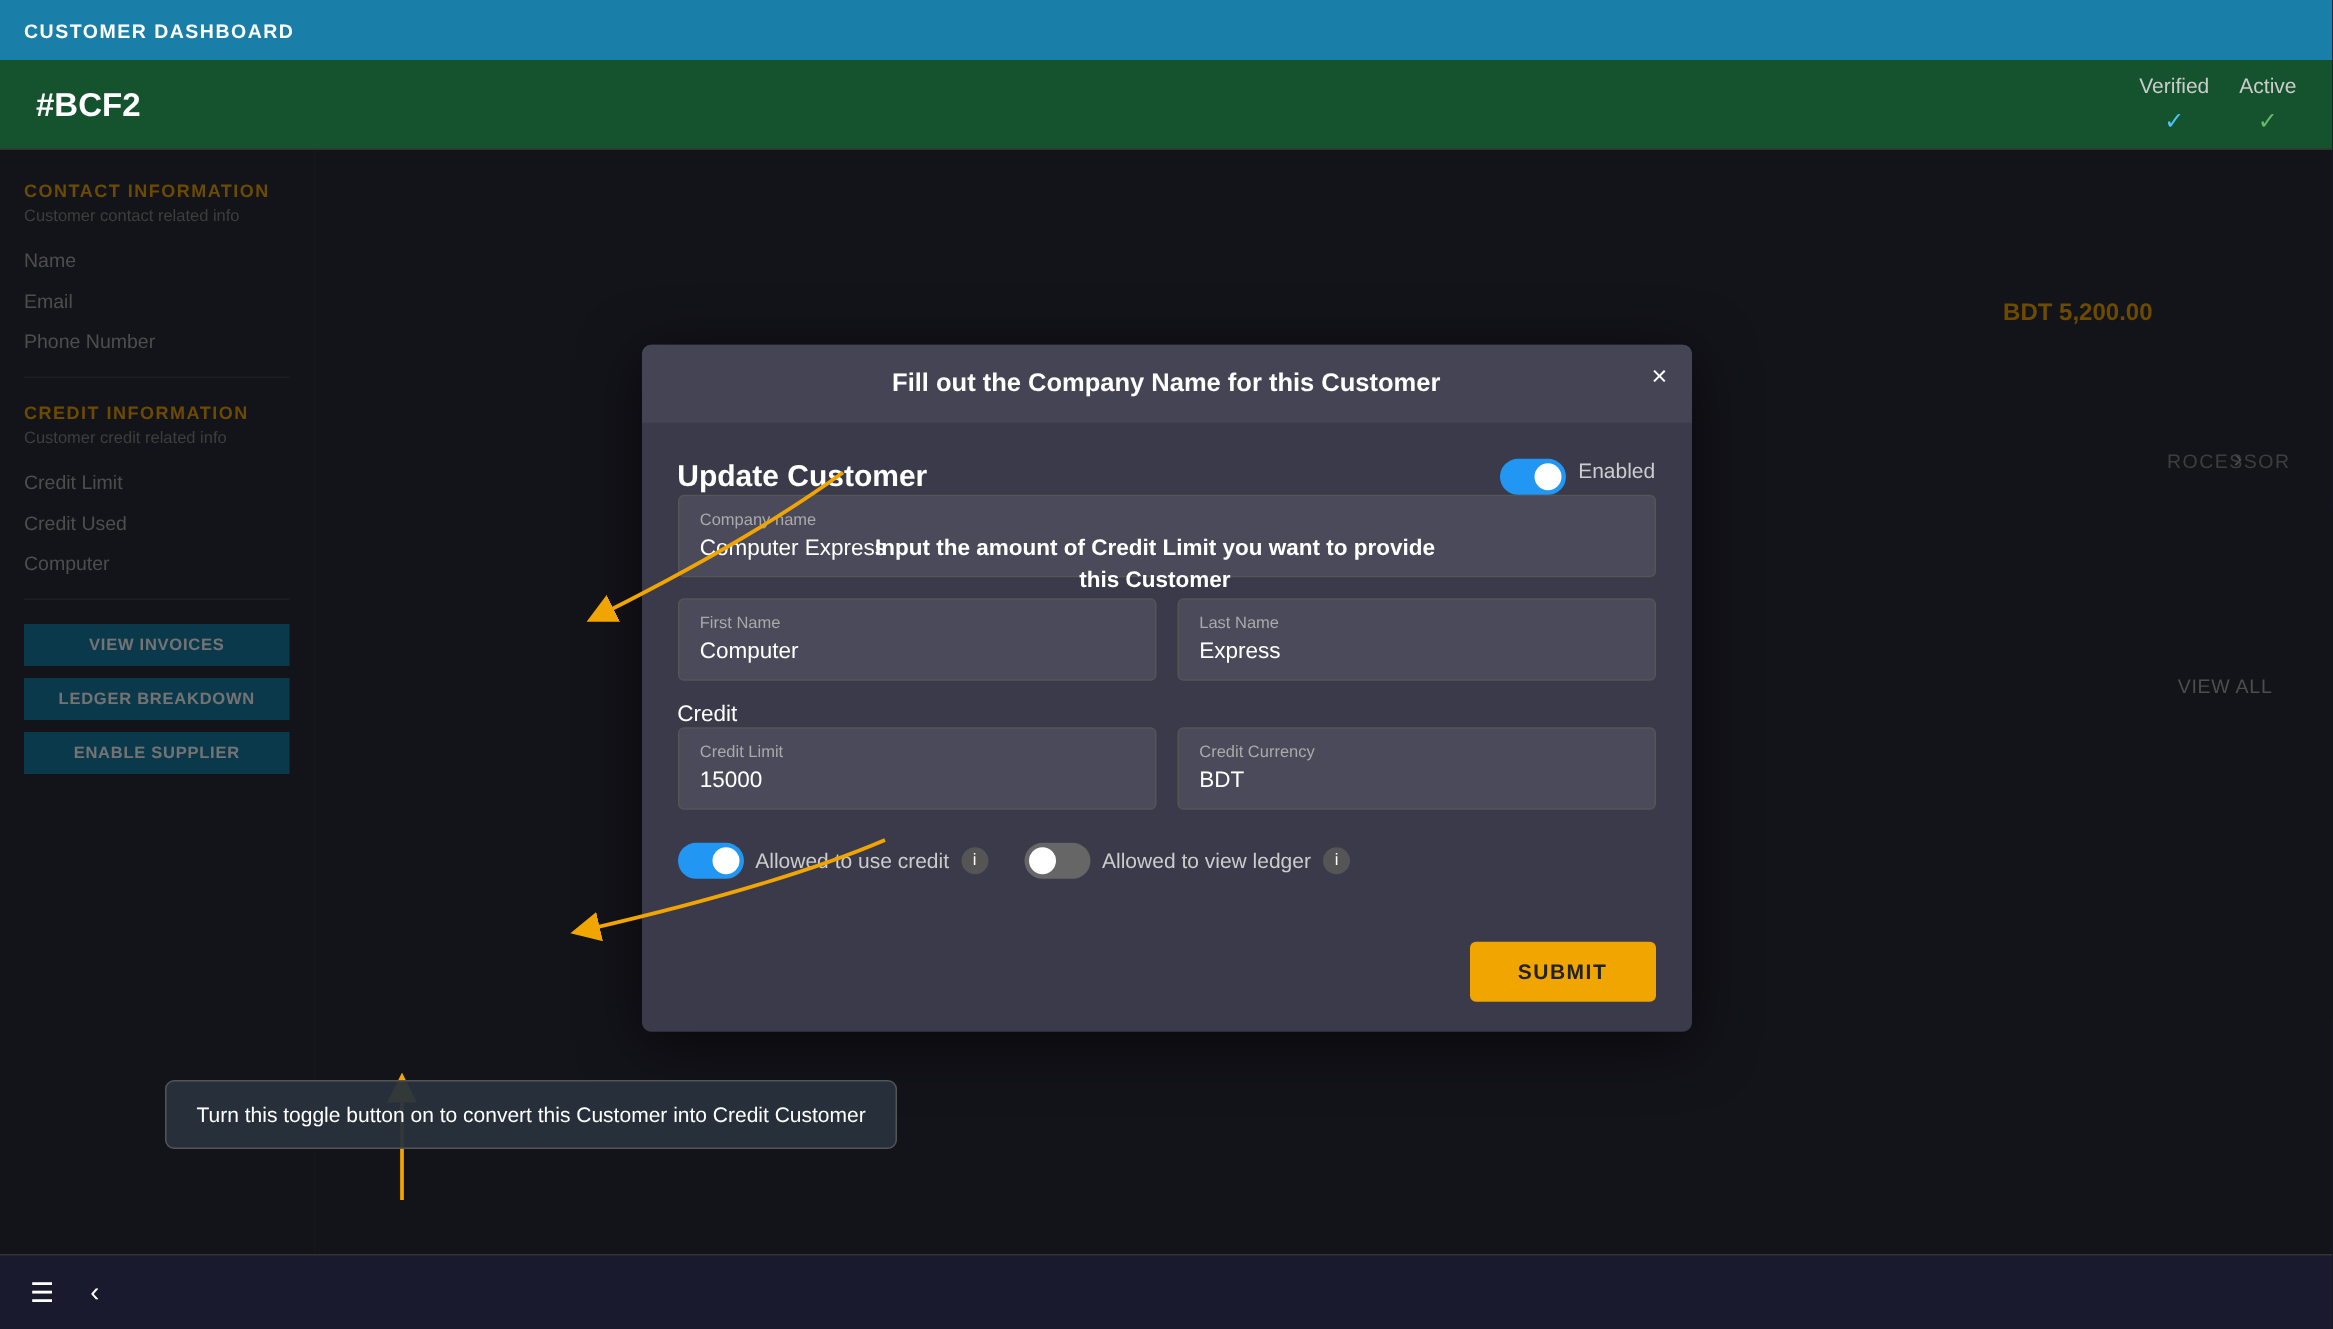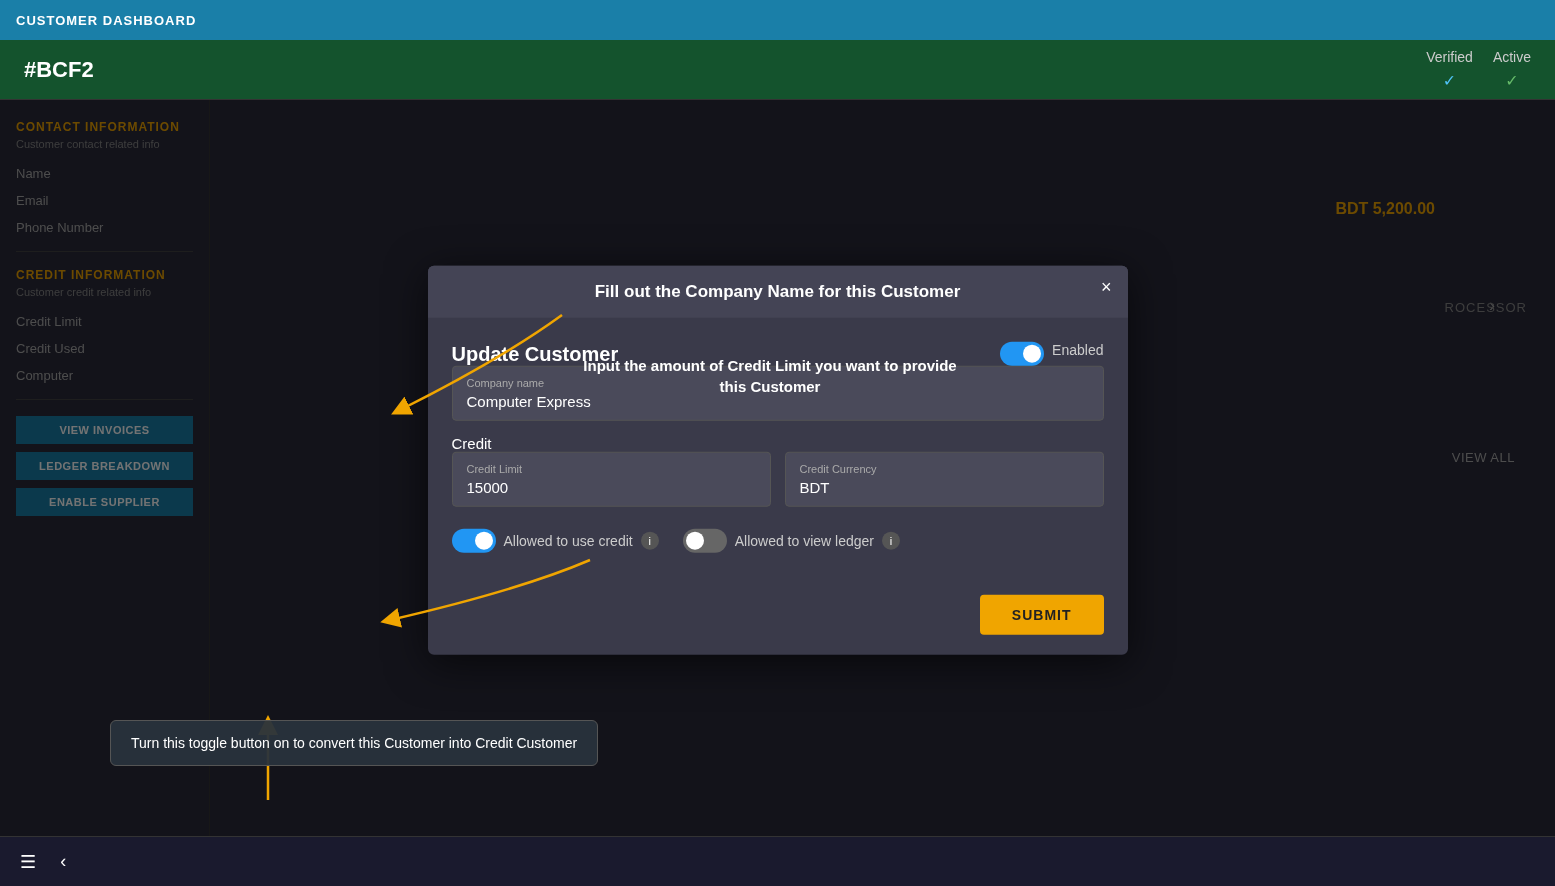--- a/index.html
+++ b/index.html
@@ -446,20 +446,30 @@
           </label>
           <span class="toggle-label">Enabled</span>
         </div>
       </div>
 
       <div class="form-field">
         <div class="form-field-label">Company name</div>
         <div class="form-field-value">Computer Express</div>
       </div>
 
+      <div class="form-row">
+        <div class="form-field">
+          <div class="form-field-label">First Name</div>
+          <div class="form-field-value">Computer</div>
+        </div>
+        <div class="form-field">
+          <div class="form-field-label">Last Name</div>
+          <div class="form-field-value">Express</div>
+        </div>
+      </div>
 
       <div class="credit-section-label">Credit</div>
 
       <div class="credit-row">
         <div class="form-field">
           <div class="form-field-label">Credit Limit</div>
           <div class="form-field-value">15000</div>
         </div>
         <div class="form-field">
           <div class="form-field-label">Credit Currency</div>

